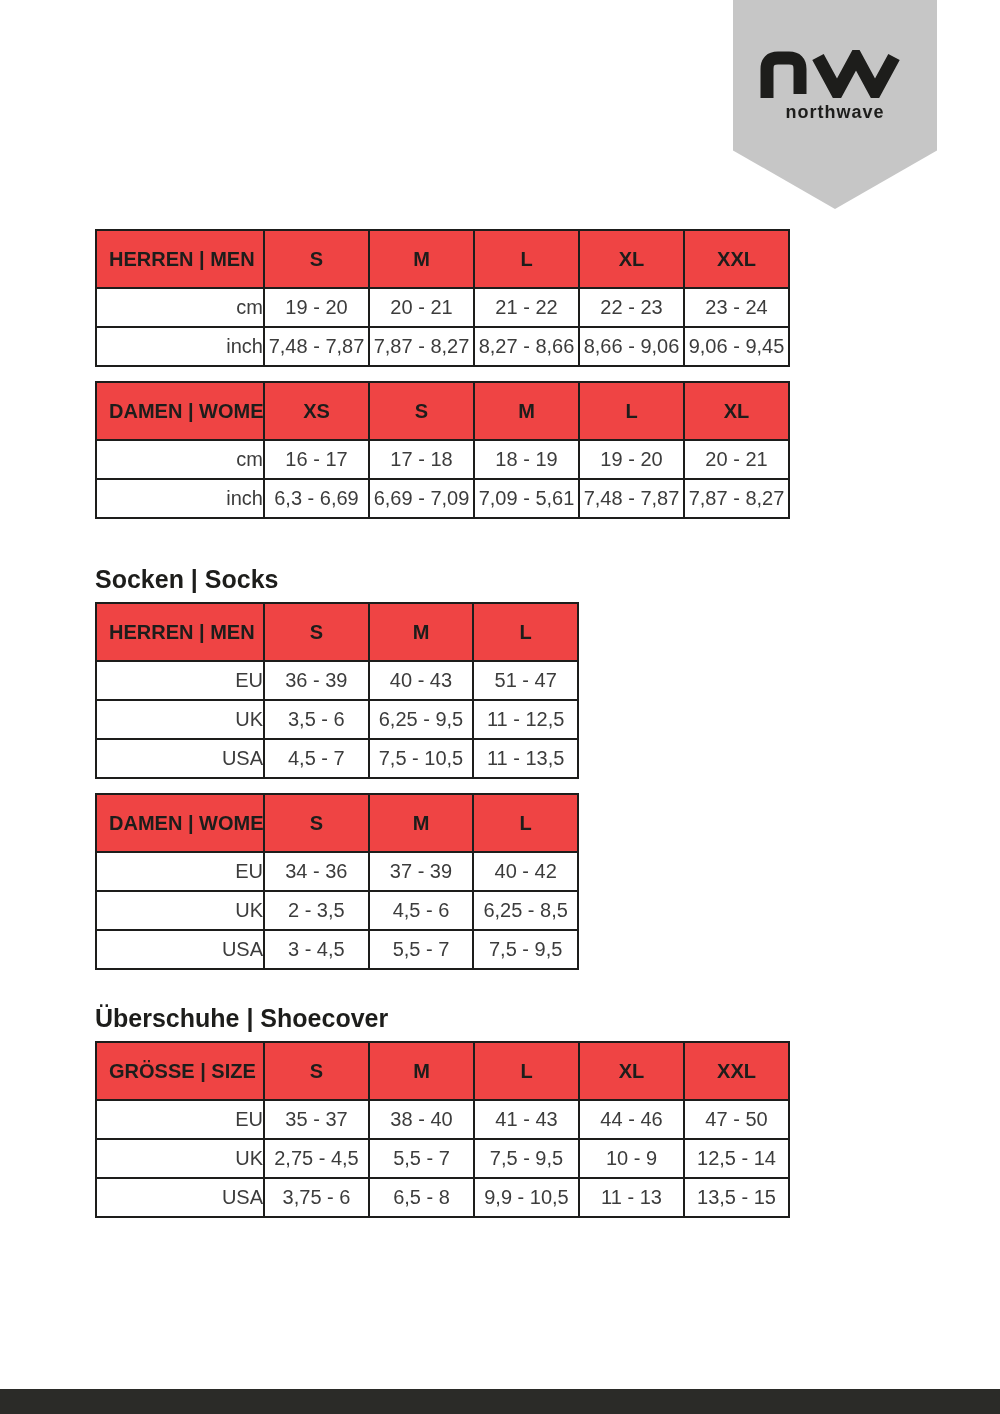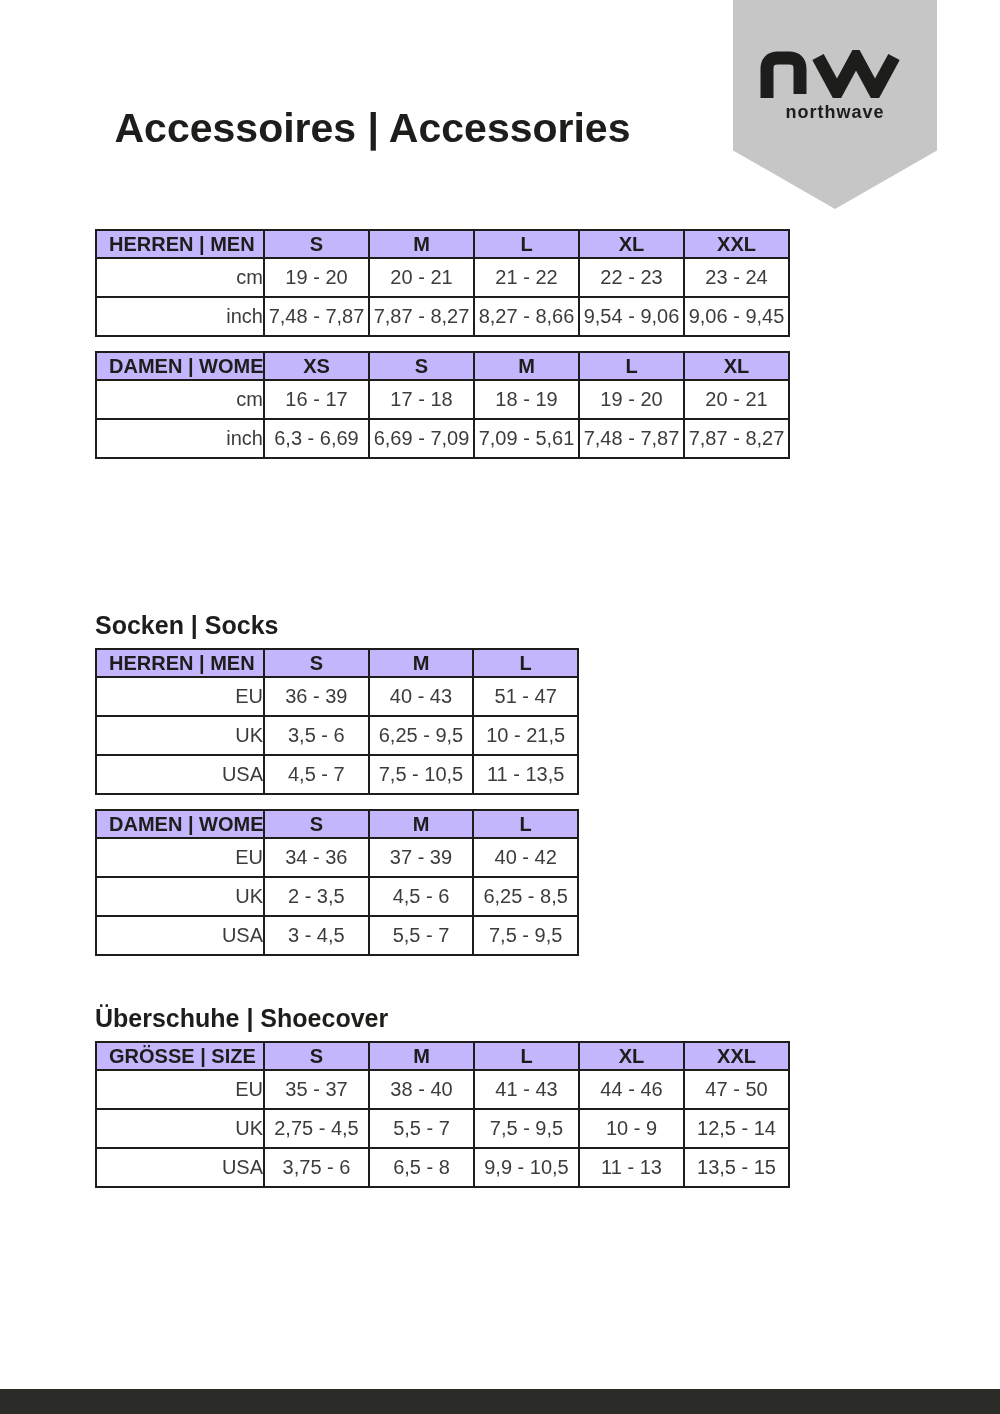--- a/index.html
+++ b/index.html
@@ -51,21 +51,21 @@
     position: absolute; left: 0; top: 102px; width: 100%;
     text-align: center;
     font-size: 18px; font-weight: bold;
     letter-spacing: 1px;
     color: #1d1d1b;
   }
 
   
   .section { position: absolute; left: 95px; }
   .sec-0 { top: 229px; }
-  .sec-1 { top: 566px; margin-top: 46px; }
+  .sec-1 { top: 566px; }
   .sec-2 { top: 1005px; }
   .section-heading {
     font-size: 25px; font-weight: bold; line-height: 26px;
     color: #1d1d1b;
     margin-bottom: 10px;
     white-space: nowrap;
   }
 
   
   table.size-table {
@@ -75,22 +75,22 @@
   }
   table.size-table + table.size-table { margin-top: 14px; }
   table.cols-5 { width: 695px; }
   table.cols-3 { width: 484px; }
   .size-table th, .size-table td {
     border: 2px solid #1d1d1b;
     overflow: hidden;
     white-space: nowrap;
   }
   .size-table thead th {
-    background: #c4b5fd;
-    height: 28px;
+    background: #ef4444;
+    height: 58px;
     font-size: 20px; font-weight: bold;
     color: #1d1d1b;
     text-align: center;
   }
   .size-table th.corner {
     text-align: left;
     padding-left: 12px;
   }
   .size-table td {
     height: 39px;
@@ -109,21 +109,20 @@
     width: 1000px; height: 25px;
     background: #2b2b28;
   }
 </style>
 </head>
 <body>
 
 <div id="page">
 
 
-  <h2 class="page-subtitle">Accessoires | Accessories</h2>
 
   <div class="brand-ribbon">
     <svg class="nw-mark" viewBox="0 0 160 48" aria-hidden="true">
       <path d="M12,48 L12,19 Q12,8 23,8 L34,8 Q45,8 45,19 L45,44" fill="none" stroke="#1d1d1b" stroke-width="13" stroke-linejoin="round"></path>
       <path d="M63,7 L82,42 L101,7 L120,42 L139,7" fill="none" stroke="#1d1d1b" stroke-width="13" stroke-linejoin="miter"></path>
     </svg>
     <div class="brand-wordmark">northwave</div>
   </div>
 
   <main>
@@ -154,21 +153,21 @@
               <td>20 - 21</td>
               <td>21 - 22</td>
               <td>22 - 23</td>
               <td>23 - 24</td>
             </tr>
             <tr>
               <td class="row-label">inch</td>
               <td>7,48 - 7,87</td>
               <td>7,87 - 8,27</td>
               <td>8,27 - 8,66</td>
-              <td>9,54 - 9,06</td>
+              <td>8,66 - 9,06</td>
               <td>9,06 - 9,45</td>
             </tr>
           </tbody>
         </table>
         <table class="size-table cols-5">
           <colgroup>
             <col style="width: 168px;">
             <col>
             <col>
             <col>
@@ -226,21 +225,21 @@
             <tr>
               <td class="row-label">EU</td>
               <td>36 - 39</td>
               <td>40 - 43</td>
               <td>51 - 47</td>
             </tr>
             <tr>
               <td class="row-label">UK</td>
               <td>3,5 - 6</td>
               <td>6,25 - 9,5</td>
-              <td>10 - 21,5</td>
+              <td>11 - 12,5</td>
             </tr>
             <tr>
               <td class="row-label">USA</td>
               <td>4,5 - 7</td>
               <td>7,5 - 10,5</td>
               <td>11 - 13,5</td>
             </tr>
           </tbody>
         </table>
         <table class="size-table cols-3">

